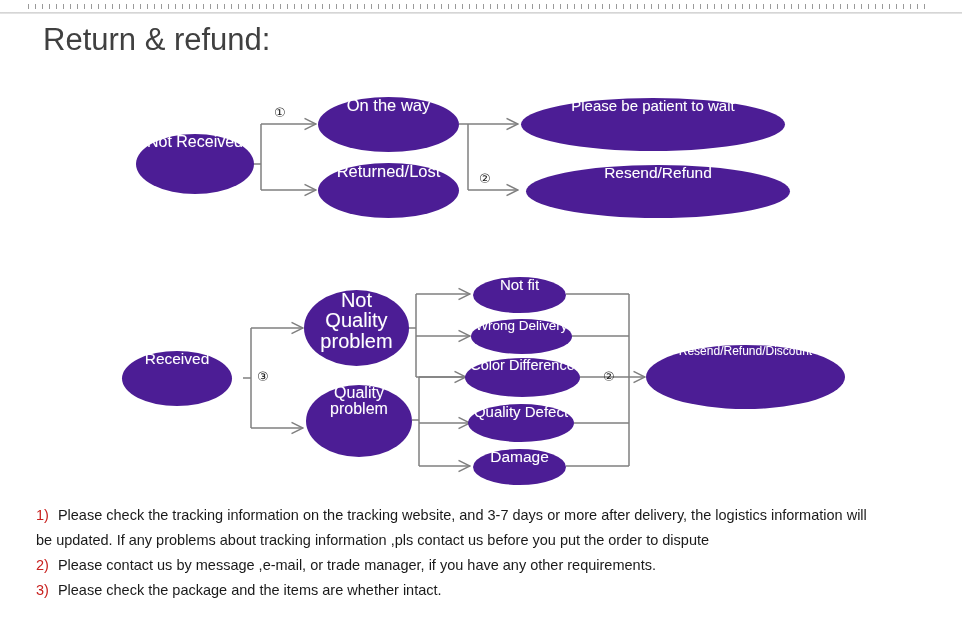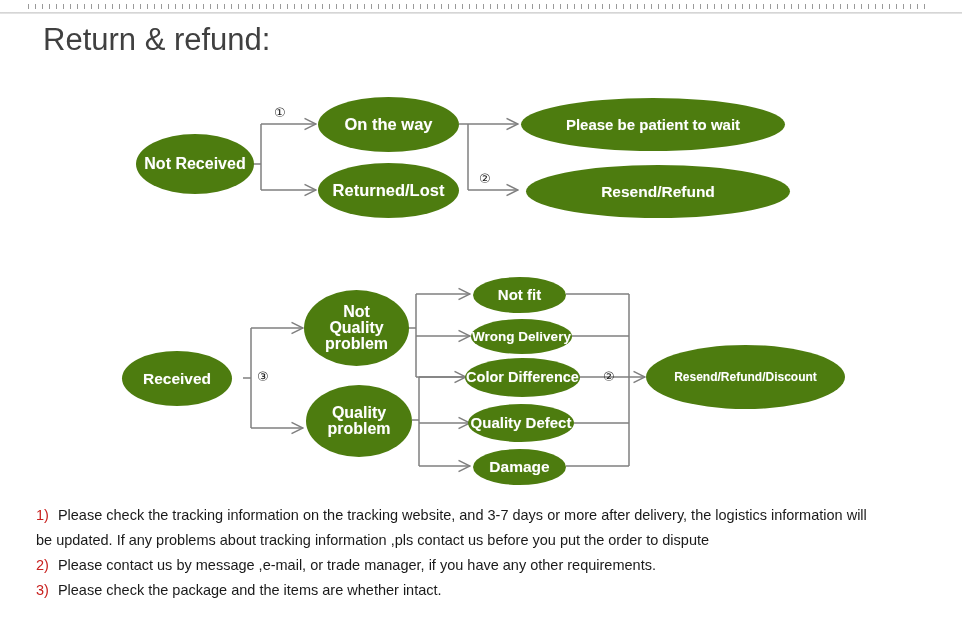--- a/index.html
+++ b/index.html
@@ -54,28 +54,27 @@
     position: absolute;
     left: 0; top: 0;
     width: 962px; height: 621px;
     pointer-events: none;
   }
 
   
   .node {
     position: absolute;
     border-radius: 50%;
-    background: #4d7c0f;
+    background: #4c1d95;
     display: flex;
-    align-items: center;
+    align-items: flex-start;
     justify-content: center;
     text-align: center;
     color: #ffffff;
     box-sizing: border-box;
-    font-weight: bold;
   }
   .node .node-label {
     display: block;
     white-space: pre-line;
     line-height: 1.02;
     text-shadow: 0 0 1px rgba(255,255,255,0.25);
   }
 
   
   .step-marker {
@@ -177,21 +176,21 @@
   <span class="node-label">Resend/Refund</span>
 </div>
 
 <div class="step-marker" style="left:274px; top:106px;">①</div>
 <div class="step-marker" style="left:479px; top:172px;">②</div>
 
 <div class="node" style="left:122px; top:351px; width:110px; height:55px; font-size:15.5px;">
   <span class="node-label">Received</span>
 </div>
 
-<div class="node" style="left:304px; top:290px; width:105px; height:76px; font-size:16px;">
+<div class="node" style="left:304px; top:290px; width:105px; height:76px; font-size:20px;">
   <span class="node-label">Not
 Quality
 problem</span>
 </div>
 
 <div class="node" style="left:306px; top:385px; width:106px; height:72px; font-size:16px;">
   <span class="node-label">Quality
 problem</span>
 </div>
 

